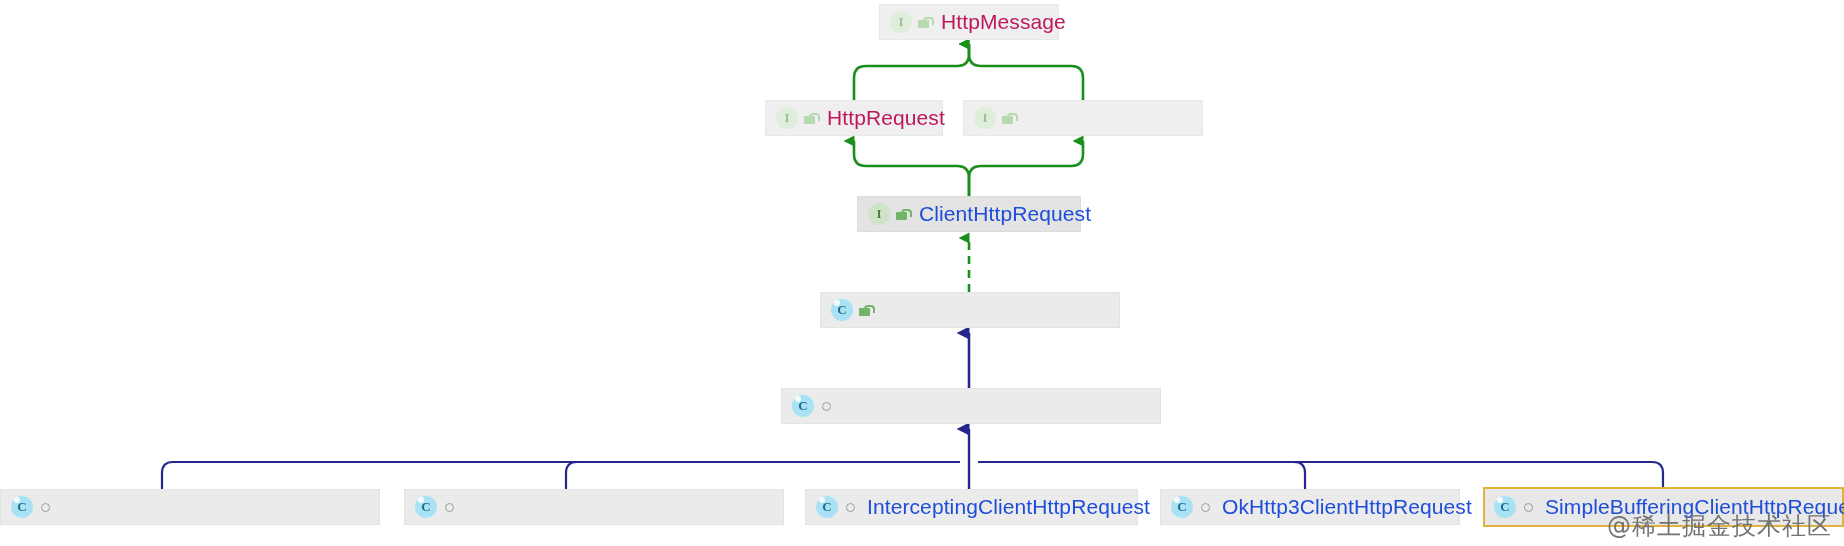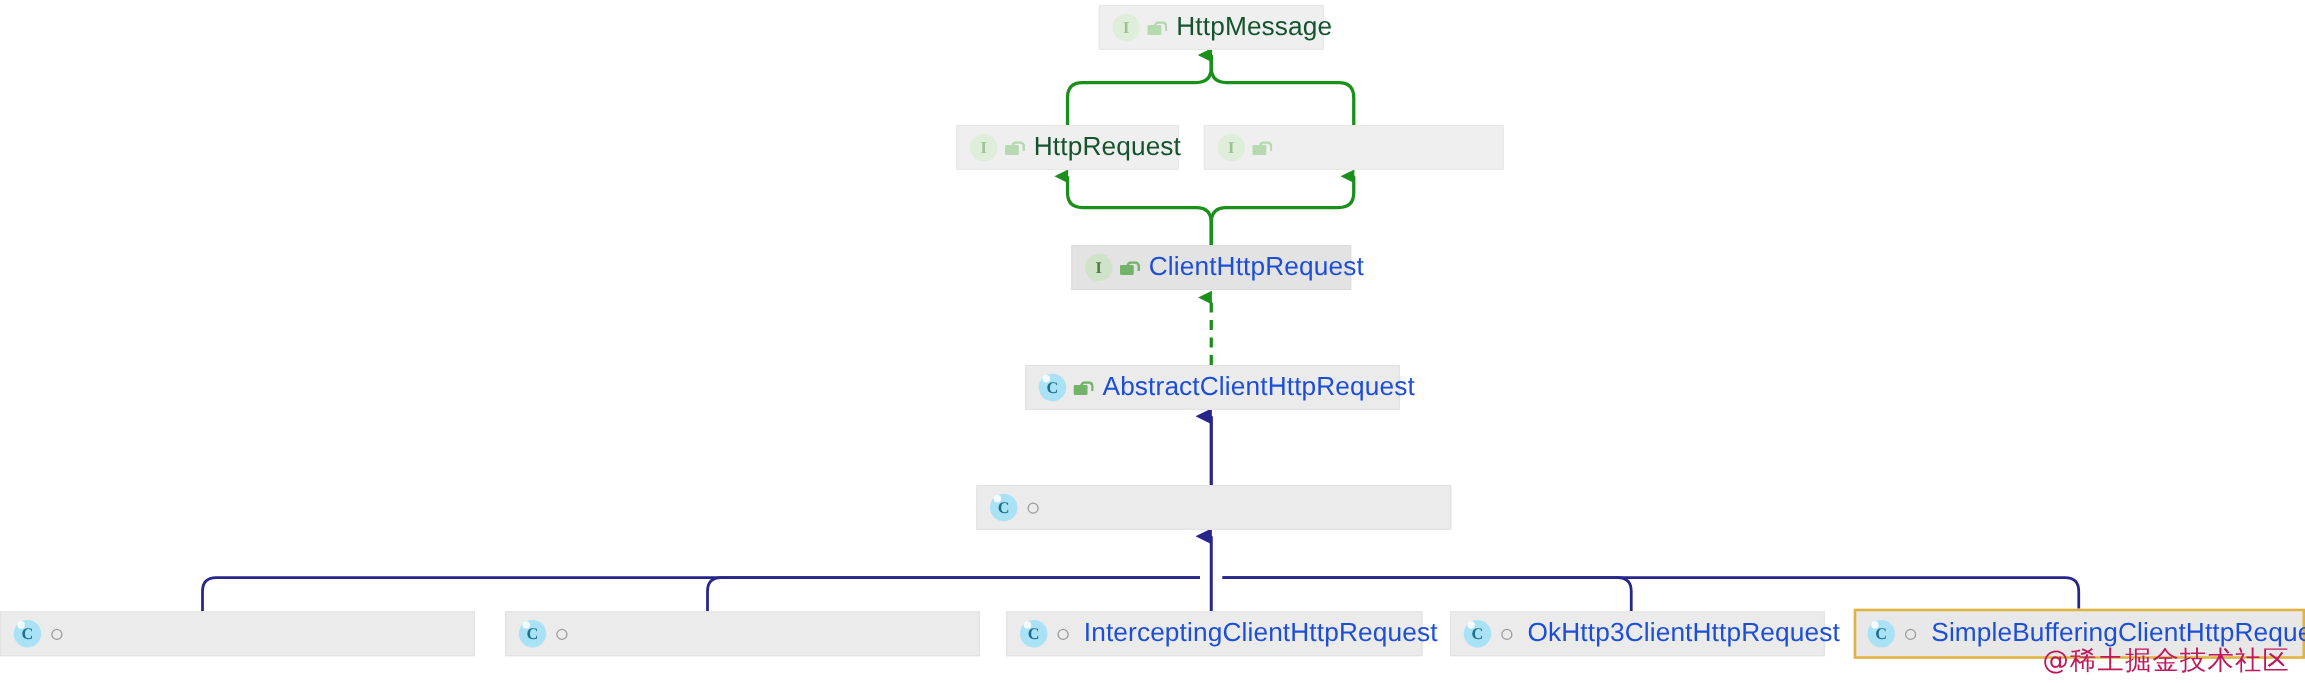--- a/index.html
+++ b/index.html
@@ -23,21 +23,21 @@
   }
   .node.dim{background:#efefef;border-color:#e8e8e8;}
   .node.sel{background:#e8e8e8;border:2px solid #e3b23c;padding:0 13px 0 9px;}
   .node.focus{background:#e3e3e3;border-color:#dcdcdc;}
 
   .label{
     font-size:21px;
     letter-spacing:0.1px;
     color:#1d4ed8;
   }
-  .dim .label{color:#14532d;}
+  .dim .label{color:#be185d;}
 
   
   .icon-wrap{display:flex;align-items:center;margin-right:10px;flex:0 0 auto;}
   .ico{
     width:22px;height:22px;border-radius:50%;
     display:flex;align-items:center;justify-content:center;
     font-size:13px;font-weight:700;font-family:"Liberation Serif","DejaVu Serif",serif;
     flex:0 0 auto;
   }
   .ico-i{background:#cfe3c8;color:#4e7a46;}
@@ -67,21 +67,21 @@
   .dot{
     width:13px;height:11px;margin-left:6px;position:relative;flex:0 0 auto;
   }
   .dot::before{
     content:"";position:absolute;left:2px;top:1px;width:7px;height:7px;
     border:1.4px solid #9a9a9a;border-radius:50%;background:transparent;
   }
 
   .watermark{
     position:absolute;right:12px;bottom:4px;
-    font-size:21px;color:#be185d;letter-spacing:1px;
+    font-size:24px;color:#737373;letter-spacing:1px;
     font-family:"DejaVu Sans",sans-serif;
     z-index:5;user-select:none;
   }
 </style>
 </head>
 <body>
 
 <div id="canvas">
 
   <svg class="edges" viewBox="0 0 1844 546">
@@ -142,21 +142,20 @@
         <span class="lock"></span>
     </span>
     <span class="label">ClientHttpRequest</span>
   </div>
 
   <div class="node" style="left:820px;top:292px;width:300px;">
     <span class="icon-wrap">
       <span class="ico ico-c">C</span>
         <span class="lock"></span>
     </span>
-    <span class="label">AbstractClientHttpRequest</span>
   </div>
 
   <div class="node" style="left:781px;top:388px;width:380px;">
     <span class="icon-wrap">
       <span class="ico ico-c">C</span>
         <span class="dot"></span>
     </span>
   </div>
 
   <div class="node" style="left:0px;top:489px;width:380px;">

